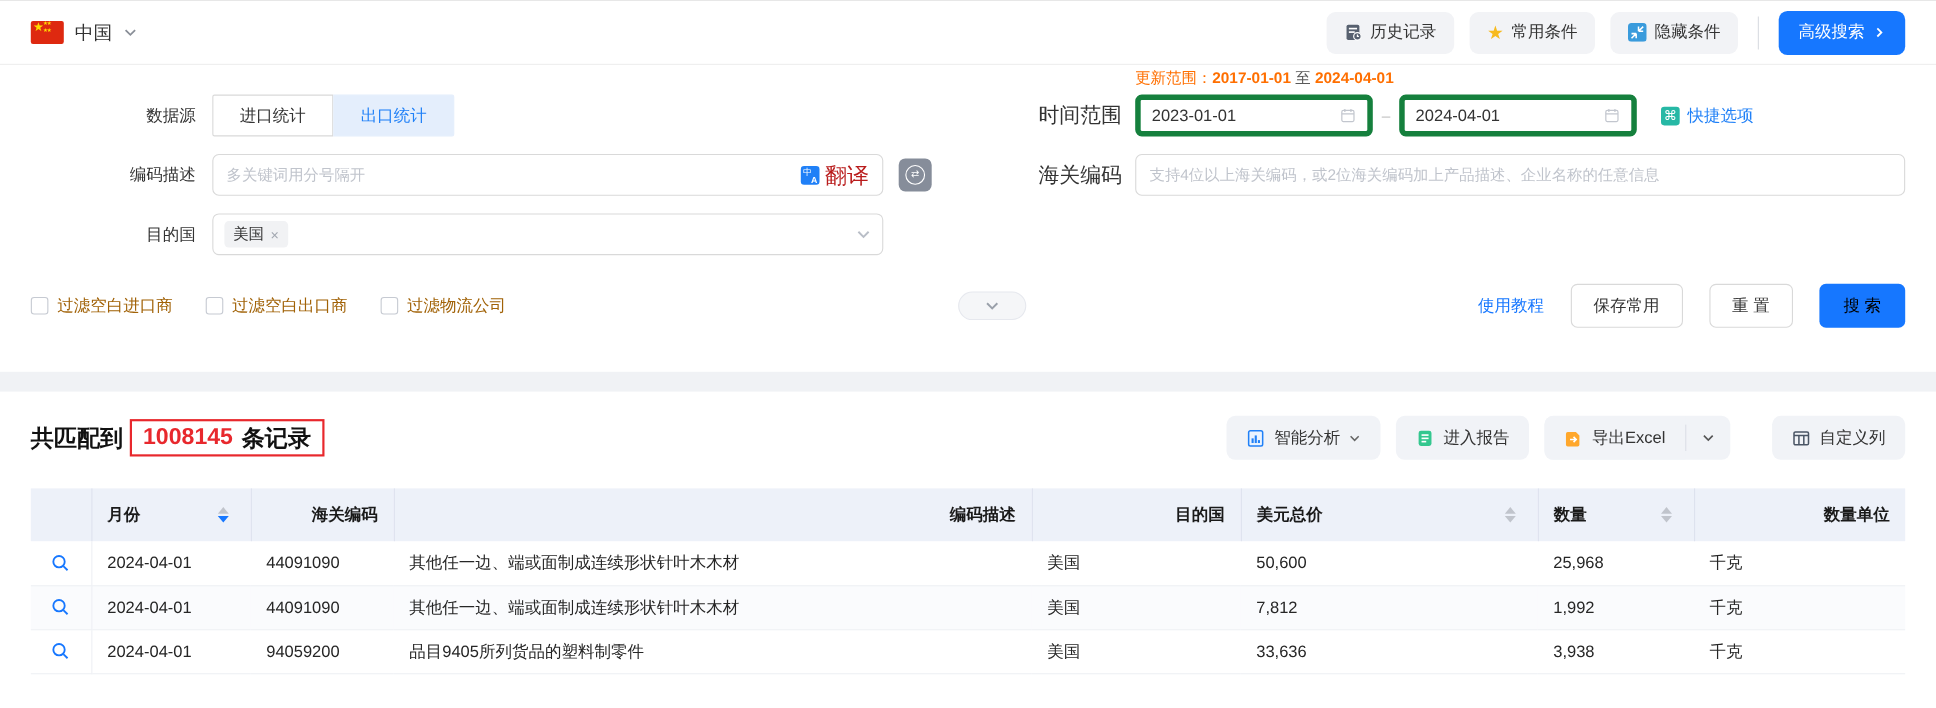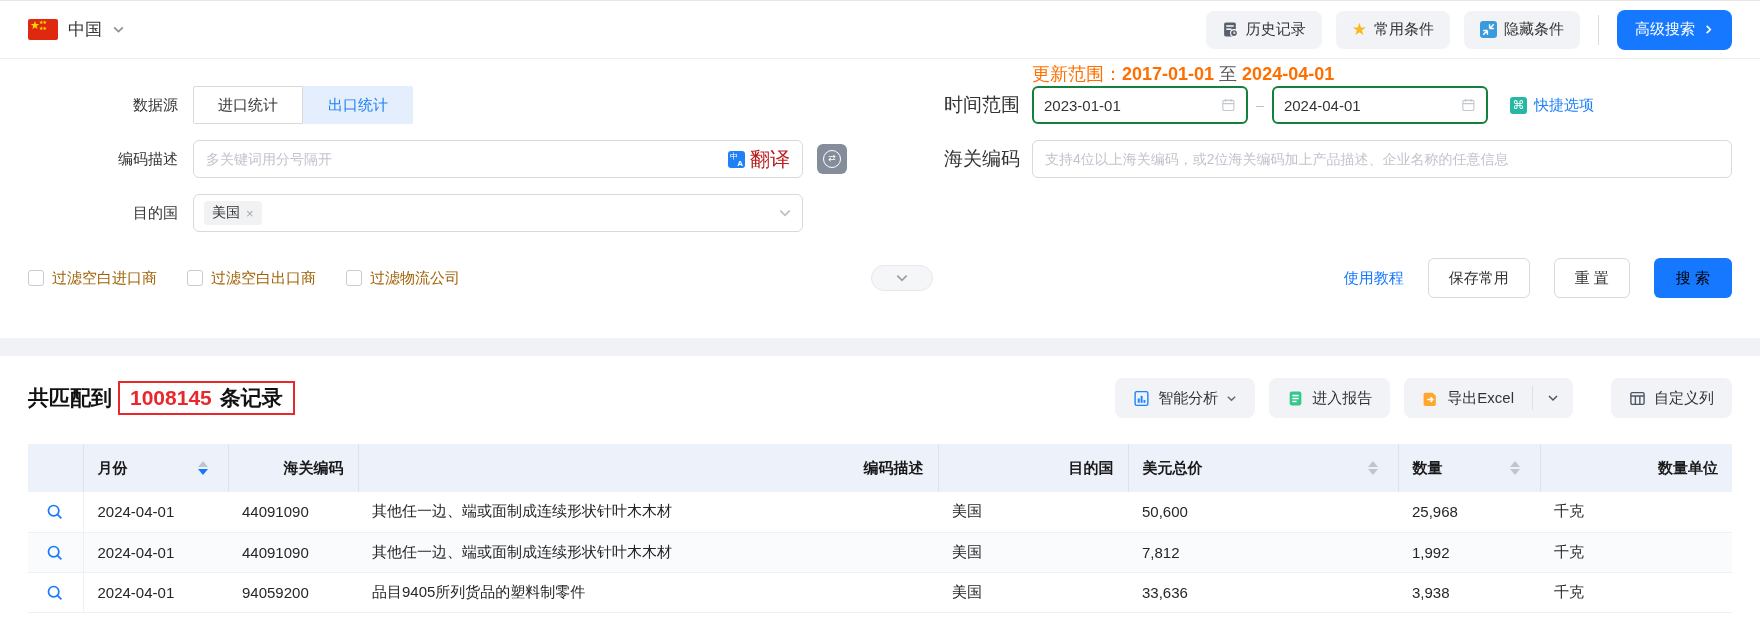--- a/index.html
+++ b/index.html
@@ -28,27 +28,27 @@
   .fleft { width:852px; display:flex; align-items:center; flex:none; }
   .fright { flex:1; display:flex; align-items:center; position:relative; }
   .flabel { width:150px; text-align:right; font-size:15px; color:#333; flex:none; margin-right:15px; }
   .rlabel { width:140px; text-align:right; font-size:19px; color:#333; flex:none; margin-right:12px; }
 
   .tabs { display:flex; }
   .tab { height:38px; padding:0 24px; display:flex; align-items:center; font-size:15px;
     cursor:pointer; border:1px solid #d9d9d9; background:#fff; color:#333; border-radius:2px 0 0 2px; }
   .tab.active { background:#e4eefc; color:#2080f7; border:1px solid #e4eefc; border-radius:0 2px 2px 0; }
 
-  .update-line { position:absolute; top:-24px; left:152px; font-size:18px; white-space:nowrap; }
+  .update-line { position:absolute; top:-24px; left:152px; font-size:14px; white-space:nowrap; }
   .update-line .ul-label { color:#ff6f00; }
   .update-line .ul-date { color:#ff6f00; font-weight:bold; }
   .update-line .ul-sep { color:#595959; }
 
   .date-wrap { display:flex; align-items:center; width:456px; flex:none; }
-  .date-box { flex:1; height:38px; border:2px solid #15803d; border-radius:6px; display:flex;
+  .date-box { flex:1; height:38px; border:5px solid #15803d; border-radius:6px; display:flex;
     align-items:center; padding:0 10px; background:#fff; }
   .date-box input { border:none; outline:none; font-size:15px; color:#333; width:100%;
     font-family:inherit; background:transparent; }
   .date-dash { color:#bfbfbf; margin:0 8px; font-size:14px; }
 
   .quick { display:flex; align-items:center; gap:7px; margin-left:22px; cursor:pointer; }
   .cmd-ic { width:17px; height:17px; background:#26b8a5; color:#fff; border-radius:3px;
     font-size:12px; line-height:17px; text-align:center; }
   .quick span.qtext { color:#2080f7; font-size:15px; }
 

